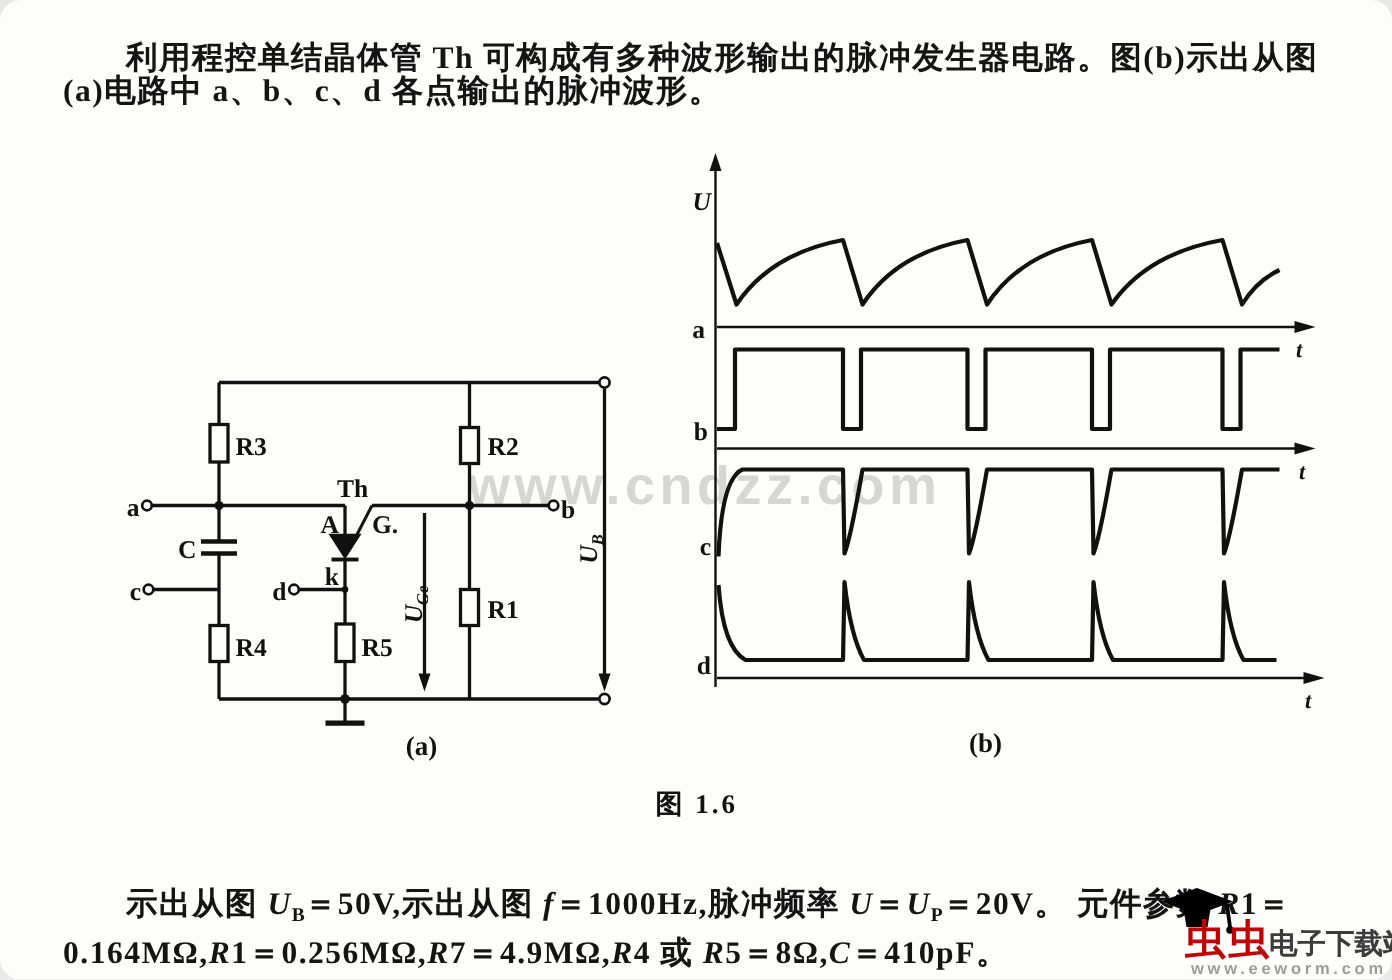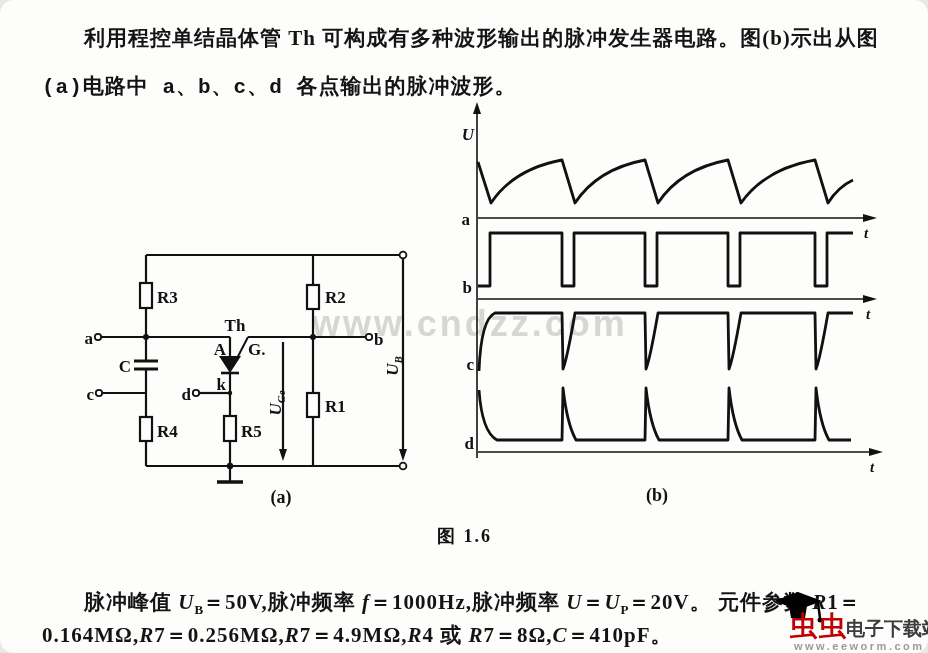--- a/index.html
+++ b/index.html
@@ -24,21 +24,21 @@
   .badge .url{position:absolute;left:24px;top:48px;font-size:11px;font-weight:bold;color:#9b9b9b;letter-spacing:2.5px;white-space:nowrap;
               font-family:"Liberation Sans","DejaVu Sans",sans-serif;}
   .badge svg{position:absolute;left:4px;top:0px;}
 </style>
 </head>
 <body>
 
 <div class="page">
 
   <div class="para" style="left:84px;top:24px;">利用程控单结晶体管 Th 可构成有多种波形输出的脉冲发生器电路。图(b)示出从图</div>
-  <div class="para" style="left:42px;top:72px;font-family:Liberation Mono, monospace;">(a)电路中 a、b、c、d 各点输出的脉冲波形。</div>
+  <div class="para" style="left:42px;top:46px;">(a)电路中 a、b、c、d 各点输出的脉冲波形。</div>
 
   <div class="center-watermark">www.cndzz.com</div>
 
   <svg width="928" height="653" viewBox="0 0 928 653" style="position:absolute;left:0;top:0;">
 
     <g stroke="#111" stroke-width="2.2" fill="none">
 
       <line x1="146" y1="255" x2="403" y2="255"></line>
       <line x1="146" y1="466" x2="403" y2="466"></line>
 
@@ -140,22 +140,22 @@
         <text x="472" y="293" text-anchor="end">b</text>
         <text x="474" y="370" text-anchor="end">c</text>
         <text x="474" y="449" text-anchor="end">d</text>
         <text x="864" y="238" font-style="italic" font-size="15">t</text>
         <text x="866" y="319" font-style="italic" font-size="15">t</text>
         <text x="870" y="472" font-style="italic" font-size="15">t</text>
       </g>
     </g>
   </svg>
 
-  <div class="para" style="left:84px;top:588px;"><span>脉冲峰值 </span><span class="i">U</span><span class="sub">B</span><span>＝50V,脉冲频率 </span><span class="i">f</span><span>＝1000Hz,脉冲频率 </span><span class="i">U</span><span>＝</span><span class="i">U</span><span class="sub">P</span><span>＝20V。 元件参数 </span><span class="i">R</span><span>1＝</span></div>
-  <div class="para" style="left:42px;top:621px;"><span>0.164MΩ,</span><span class="i">R</span><span>7＝0.256MΩ,</span><span class="i">R</span><span>7＝4.9MΩ,</span><span class="i">R</span><span>4 或 </span><span class="i">R</span><span>7＝8Ω,</span><span class="i">C</span><span>＝410pF。</span></div>
+  <div class="para" style="left:84px;top:588px;"><span>示出从图 </span><span class="i">U</span><span class="sub">B</span><span>＝50V,示出从图 </span><span class="i">f</span><span>＝1000Hz,脉冲频率 </span><span class="i">U</span><span>＝</span><span class="i">U</span><span class="sub">P</span><span>＝20V。 元件参数 </span><span class="i">R</span><span>1＝</span></div>
+  <div class="para" style="left:42px;top:621px;"><span>0.164MΩ,</span><span class="i">R</span><span>1＝0.256MΩ,</span><span class="i">R</span><span>7＝4.9MΩ,</span><span class="i">R</span><span>4 或 </span><span class="i">R</span><span>5＝8Ω,</span><span class="i">C</span><span>＝410pF。</span></div>
 
   <div class="badge">
     <svg width="54" height="34" viewBox="0 0 54 34">
       <polygon points="24,0 48,9 24,18 0,9" fill="#000"></polygon>
       <polygon points="15,14 33,14 31,26 17,26" fill="#000"></polygon>
       <line x1="44" y1="11" x2="46" y2="26" stroke="#000" stroke-width="2.5"></line>
       <circle cx="46" cy="28" r="2.5" fill="#000"></circle>
     </svg>
     <div class="brand">虫虫</div>
     <div class="site">电子下载站</div>

